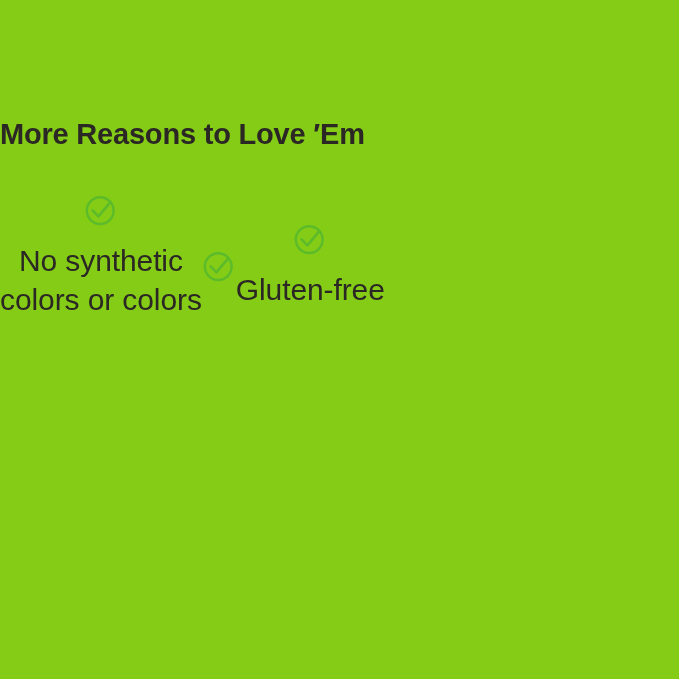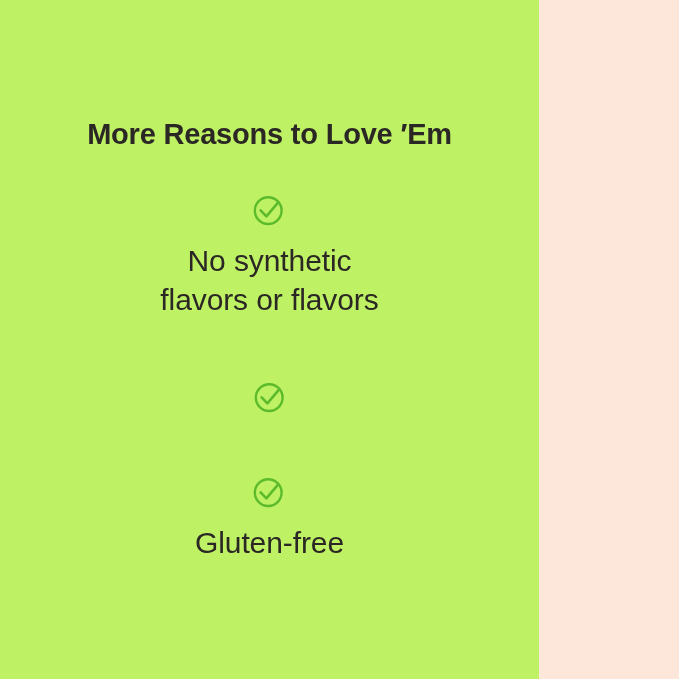--- a/index.html
+++ b/index.html
@@ -7,42 +7,42 @@
     padding: 0;
   }
   body {
     width: 679px;
     height: 679px;
     background: #FCE7DA;
     font-family: "Liberation Sans", sans-serif;
     overflow: hidden;
   }
   .panel {
-    width: 539px;
+    width: 679px;
     height: 679px;
-    background: #bef264;
+    background: #84cc16;
     box-sizing: border-box;
     display: flex;
     flex-direction: column;
-    align-items: center;
+    align-items: flex-start;
   }
   .panel-title {
     margin-top: 118px;
     font-size: 29px;
     font-weight: bold;
     color: #2B2724;
     letter-spacing: -0.2px;
     text-align: center;
     line-height: 1.15;
     white-space: nowrap;
   }
   .benefit-list {
     width: 100%;
     display: flex;
-    flex-direction: column;
+    flex-direction: row;
     align-items: center;
   }
   .benefit-item {
     display: flex;
     flex-direction: column;
     align-items: center;
   }
   .benefit-item.item-0 { margin-top: 42px; }
   .benefit-item.item-1 { margin-top: 61px; }
   .benefit-item.item-2 { margin-top: 61px; }
@@ -76,21 +76,21 @@
 
     <div class="benefit-item item-0">
       <span class="icon-wrap">
         <svg class="check-icon" viewBox="0 0 34 34" fill="none" xmlns="http://www.w3.org/2000/svg">
           <circle cx="16.2" cy="17.6" r="13.4" stroke="#5CBB2B" stroke-width="2.4"></circle>
           <path d="M8.6 17.4 L14.4 23.4 L26.2 9.4" stroke="#5CBB2B" stroke-width="2.6" stroke-linecap="round" stroke-linejoin="round"></path>
         </svg>
       </span>
       <div class="benefit-text">
         <span class="line">No synthetic</span>
-        <span class="line">flavors or flavors</span>
+        <span class="line">colors or colors</span>
       </div>
     </div>
 
     <div class="benefit-item item-1">
       <span class="icon-wrap">
         <svg class="check-icon" viewBox="0 0 34 34" fill="none" xmlns="http://www.w3.org/2000/svg">
           <circle cx="16.2" cy="17.6" r="13.4" stroke="#5CBB2B" stroke-width="2.4"></circle>
           <path d="M8.6 17.4 L14.4 23.4 L26.2 9.4" stroke="#5CBB2B" stroke-width="2.6" stroke-linecap="round" stroke-linejoin="round"></path>
         </svg>
       </span>

